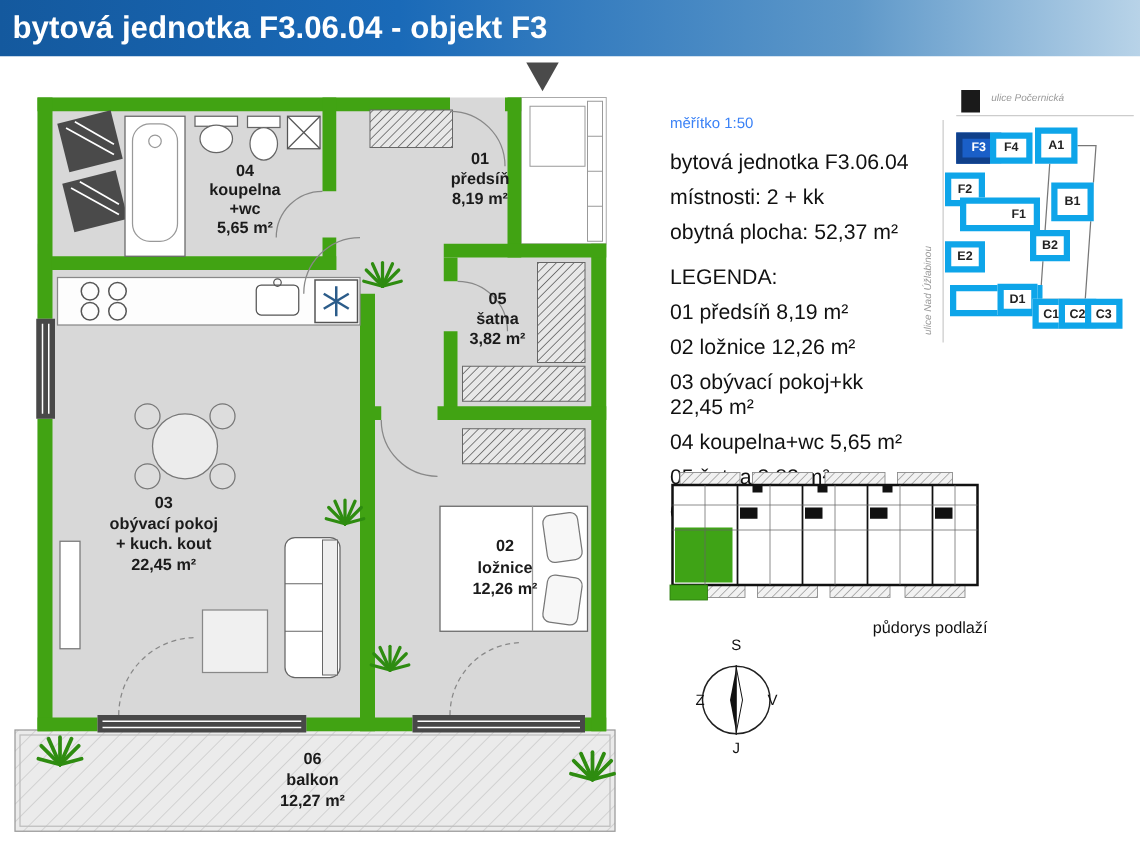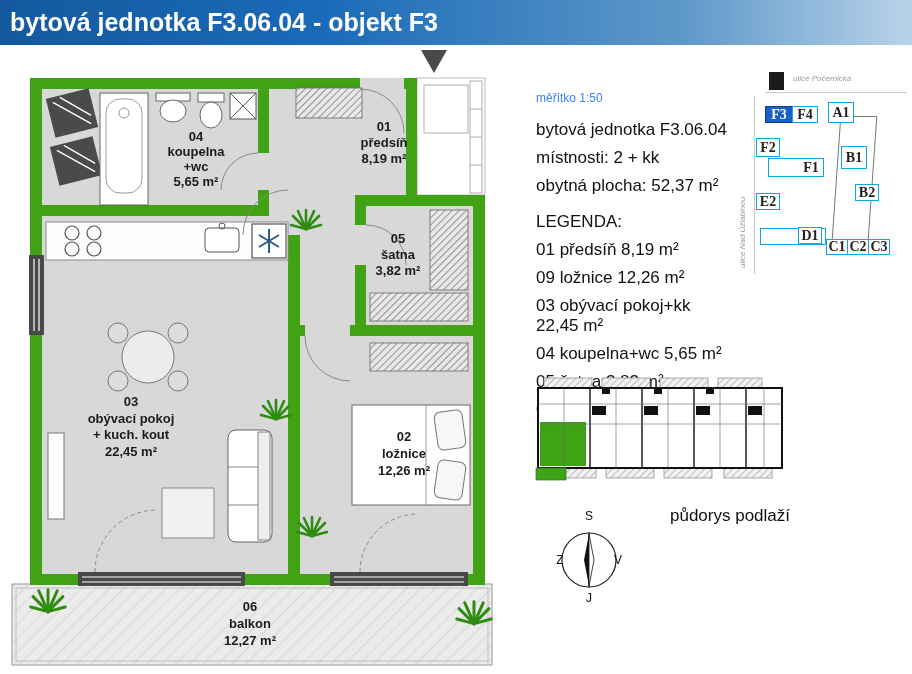--- a/index.html
+++ b/index.html
@@ -12,33 +12,33 @@
   .pointer{position:absolute;left:421px;top:50px;width:0;height:0;
            border-left:13px solid transparent;border-right:13px solid transparent;
            border-top:23px solid #4a4a4a;}
   
   .scale-label{position:absolute;left:536px;top:74px;font-size:12px;color:#3b82f6;margin-top:17px;}
   .infopanel{position:absolute;left:536px;top:120px;width:200px;color:#111;font-size:17px;}
   .infopanel p{margin:0 0 8px 0;}
   .legend-title{margin-top:16px !important;font-weight:normal;}
   
   .sitemap{position:absolute;left:735px;top:66px;width:177px;height:212px;}
-  .blk{position:absolute;background:#fff;border:1px solid #0ea5e9;color:#222;
-       font-size:14px;font-weight:bold;display:flex;align-items:center;justify-content:center;font-family:Liberation Serif, serif;}
+  .blk{position:absolute;background:#fff;border:5px solid #0ea5e9;color:#222;
+       font-size:10px;font-weight:bold;display:flex;align-items:center;justify-content:center;}
   .blk.blue{background:#1a5fc8;border-color:#10408a;color:#fff;}
   .bldg{position:absolute;left:101px;top:50px;width:35px;height:122px;border:1px solid #777;
         background:#fff;transform:skewX(-4deg);}
   .blackbox{position:absolute;left:34px;top:6px;width:15px;height:18px;background:#1a1a1a;}
   .street-top{position:absolute;left:58px;top:8px;font-size:8px;font-style:italic;color:#999;white-space:nowrap;}
   .street-left{position:absolute;left:3px;top:62px;height:140px;font-size:8px;font-style:italic;color:#999;
                writing-mode:vertical-rl;transform:rotate(180deg);white-space:nowrap;}
   .st-line-h{position:absolute;left:30px;top:26px;width:142px;height:1px;background:#cccccc;}
   .st-line-v{position:absolute;left:19px;top:30px;width:1px;height:178px;background:#cccccc;}
   
-  .ov-caption{position:absolute;left:618px;top:506px;width:172px;text-align:right;font-size:17px;color:#111;}
+  .ov-caption{position:absolute;left:618px;top:494px;width:172px;text-align:right;font-size:13px;color:#111;}
   
   .floorplan{position:absolute;left:0;top:75px;}
   .ovplan{position:absolute;left:532px;top:372px;}
   .compass{position:absolute;left:552px;top:506px;}
   svg text{font-family:"Liberation Sans", sans-serif;}
   .rlabel{font-size:13px;font-weight:bold;fill:#1b1b1b;}
 </style>
 </head>
 <body>
 
@@ -244,41 +244,41 @@
   </svg>
 
   <div class="scale-label">měřítko 1:50</div>
 
   <div class="infopanel">
     <p>bytová jednotka F3.06.04</p>
     <p>místnosti: 2 + kk</p>
     <p>obytná plocha: 52,37 m²</p>
     <p class="legend-title">LEGENDA:</p>
     <p>01 předsíň 8,19 m²</p>
-    <p>09 ložnice 12,26 m²</p>
+    <p>02 ložnice 12,26 m²</p>
     <p>03 obývací pokoj+kk 22,45 m²</p>
     <p>04 koupelna+wc 5,65 m²</p>
     <p>05 šatna 3,82 m²</p>
     <p>06 balkon 12,27 m²</p>
   </div>
 
   <div class="sitemap">
     <div class="street-top">ulice Počernická</div>
     <div class="street-left">ulice Nad Úžlabinou</div>
     <div class="st-line-h"></div>
     <div class="st-line-v"></div>
     <div class="blackbox"></div>
     <div class="bldg"></div>
     <div class="blk blue" style="left:30px;top:40px;width:26px;height:15px;">F3</div>
     <div class="blk" style="left:57px;top:40px;width:24px;height:15px;">F4</div>
     <div class="blk" style="left:93px;top:36px;width:24px;height:19px;">A1</div>
     <div class="blk" style="left:21px;top:72px;width:22px;height:17px;">F2</div>
     <div class="blk" style="left:33px;top:92px;width:24px;height:17px;padding-left:30px;">F1</div>
     <div class="blk" style="left:106px;top:80px;width:24px;height:21px;">B1</div>
-    <div class="blk" style="left:120px;top:118px;width:22px;height:15px;">B2</div>
+    <div class="blk" style="left:89px;top:118px;width:22px;height:15px;">B2</div>
     <div class="blk" style="left:21px;top:127px;width:22px;height:15px;">E2</div>
     <div class="blk" style="left:25px;top:162px;width:24px;height:15px;padding-left:40px;">E1</div>
     <div class="blk" style="left:63px;top:161px;width:22px;height:15px;">D1</div>
     <div class="blk" style="left:91px;top:173px;width:20px;height:14px;">C1</div>
     <div class="blk" style="left:112px;top:173px;width:20px;height:14px;">C2</div>
     <div class="blk" style="left:133px;top:173px;width:20px;height:14px;">C3</div>
   </div>
 
   <svg class="ovplan" width="260" height="118" viewBox="0 0 260 118">
     <defs>

